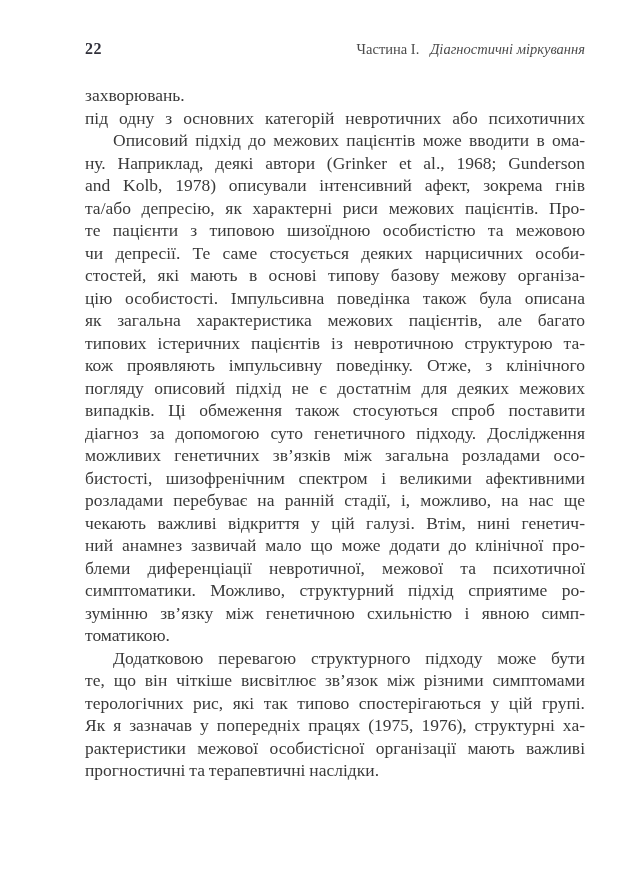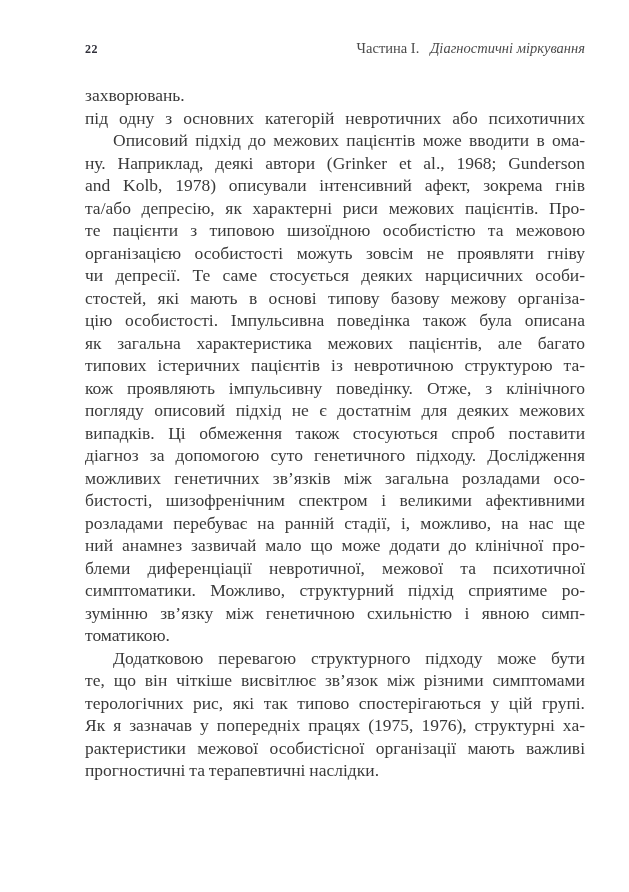--- a/index.html
+++ b/index.html
@@ -15,21 +15,21 @@
   .running-header {
     position: absolute;
     left: 85px;
     top: 40px;
     width: 500px;
     display: flex;
     justify-content: space-between;
     align-items: baseline;
   }
   .page-number {
-    font-size: 12px;
+    font-size: 16px;
     font-weight: 600;
     color: #30303a;
     letter-spacing: 0.5px;
   }
   .running-head {
     font-size: 14.5px;
     color: #4b4b4b;
   }
   .running-head .part { font-style: normal; }
   .running-head .head-title { font-style: italic; text-align: center; }
@@ -69,33 +69,33 @@
   </div>
 
   <div class="page-body">
       <div class="line last">захворювань.</div>
       <div class="line">під одну з основних категорій невротичних або психотичних</div>
       <div class="line indent">Описовий підхід до межових пацієнтів може вводити в ома-</div>
       <div class="line">ну. Наприклад, деякі автори (Grinker et al., 1968; Gunderson</div>
       <div class="line">and Kolb, 1978) описували інтенсивний афект, зокрема гнів</div>
       <div class="line">та/або депресію, як характерні риси межових пацієнтів. Про-</div>
       <div class="line">те пацієнти з типовою шизоїдною особистістю та межовою</div>
-      <div class="line">організацією особистості можуть зовсім не проявляти гніву</div>
       <div class="line">чи депресії. Те саме стосується деяких нарцисичних особи-</div>
       <div class="line">стостей, які мають в основі типову базову межову організа-</div>
       <div class="line">цію особистості. Імпульсивна поведінка також була описана</div>
       <div class="line">як загальна характеристика межових пацієнтів, але багато</div>
       <div class="line">типових істеричних пацієнтів із невротичною структурою та-</div>
       <div class="line">кож проявляють імпульсивну поведінку. Отже, з клінічного</div>
       <div class="line">погляду описовий підхід не є достатнім для деяких межових</div>
       <div class="line">випадків. Ці обмеження також стосуються спроб поставити</div>
       <div class="line">діагноз за допомогою суто генетичного підходу. Дослідження</div>
       <div class="line">можливих генетичних зв’язків між загальна розладами осо-</div>
       <div class="line">бистості, шизофренічним спектром і великими афективними</div>
       <div class="line">розладами перебуває на ранній стадії, і, можливо, на нас ще</div>
+      <div class="line">чекають важливі відкриття у цій галузі. Втім, нині генетич-</div>
       <div class="line">ний анамнез зазвичай мало що може додати до клінічної про-</div>
       <div class="line">блеми диференціації невротичної, межової та психотичної</div>
       <div class="line">симптоматики. Можливо, структурний підхід сприятиме ро-</div>
       <div class="line">зумінню зв’язку між генетичною схильністю і явною симп-</div>
       <div class="line last">томатикою.</div>
       <div class="line indent">Додатковою перевагою структурного підходу може бути</div>
       <div class="line">те, що він чіткіше висвітлює зв’язок між різними симптомами</div>
       <div class="line">терологічних рис, які так типово спостерігаються у цій групі.</div>
       <div class="line">Як я зазначав у попередніх працях (1975, 1976), структурні ха-</div>
       <div class="line">рактеристики межової особистісної організації мають важливі</div>

